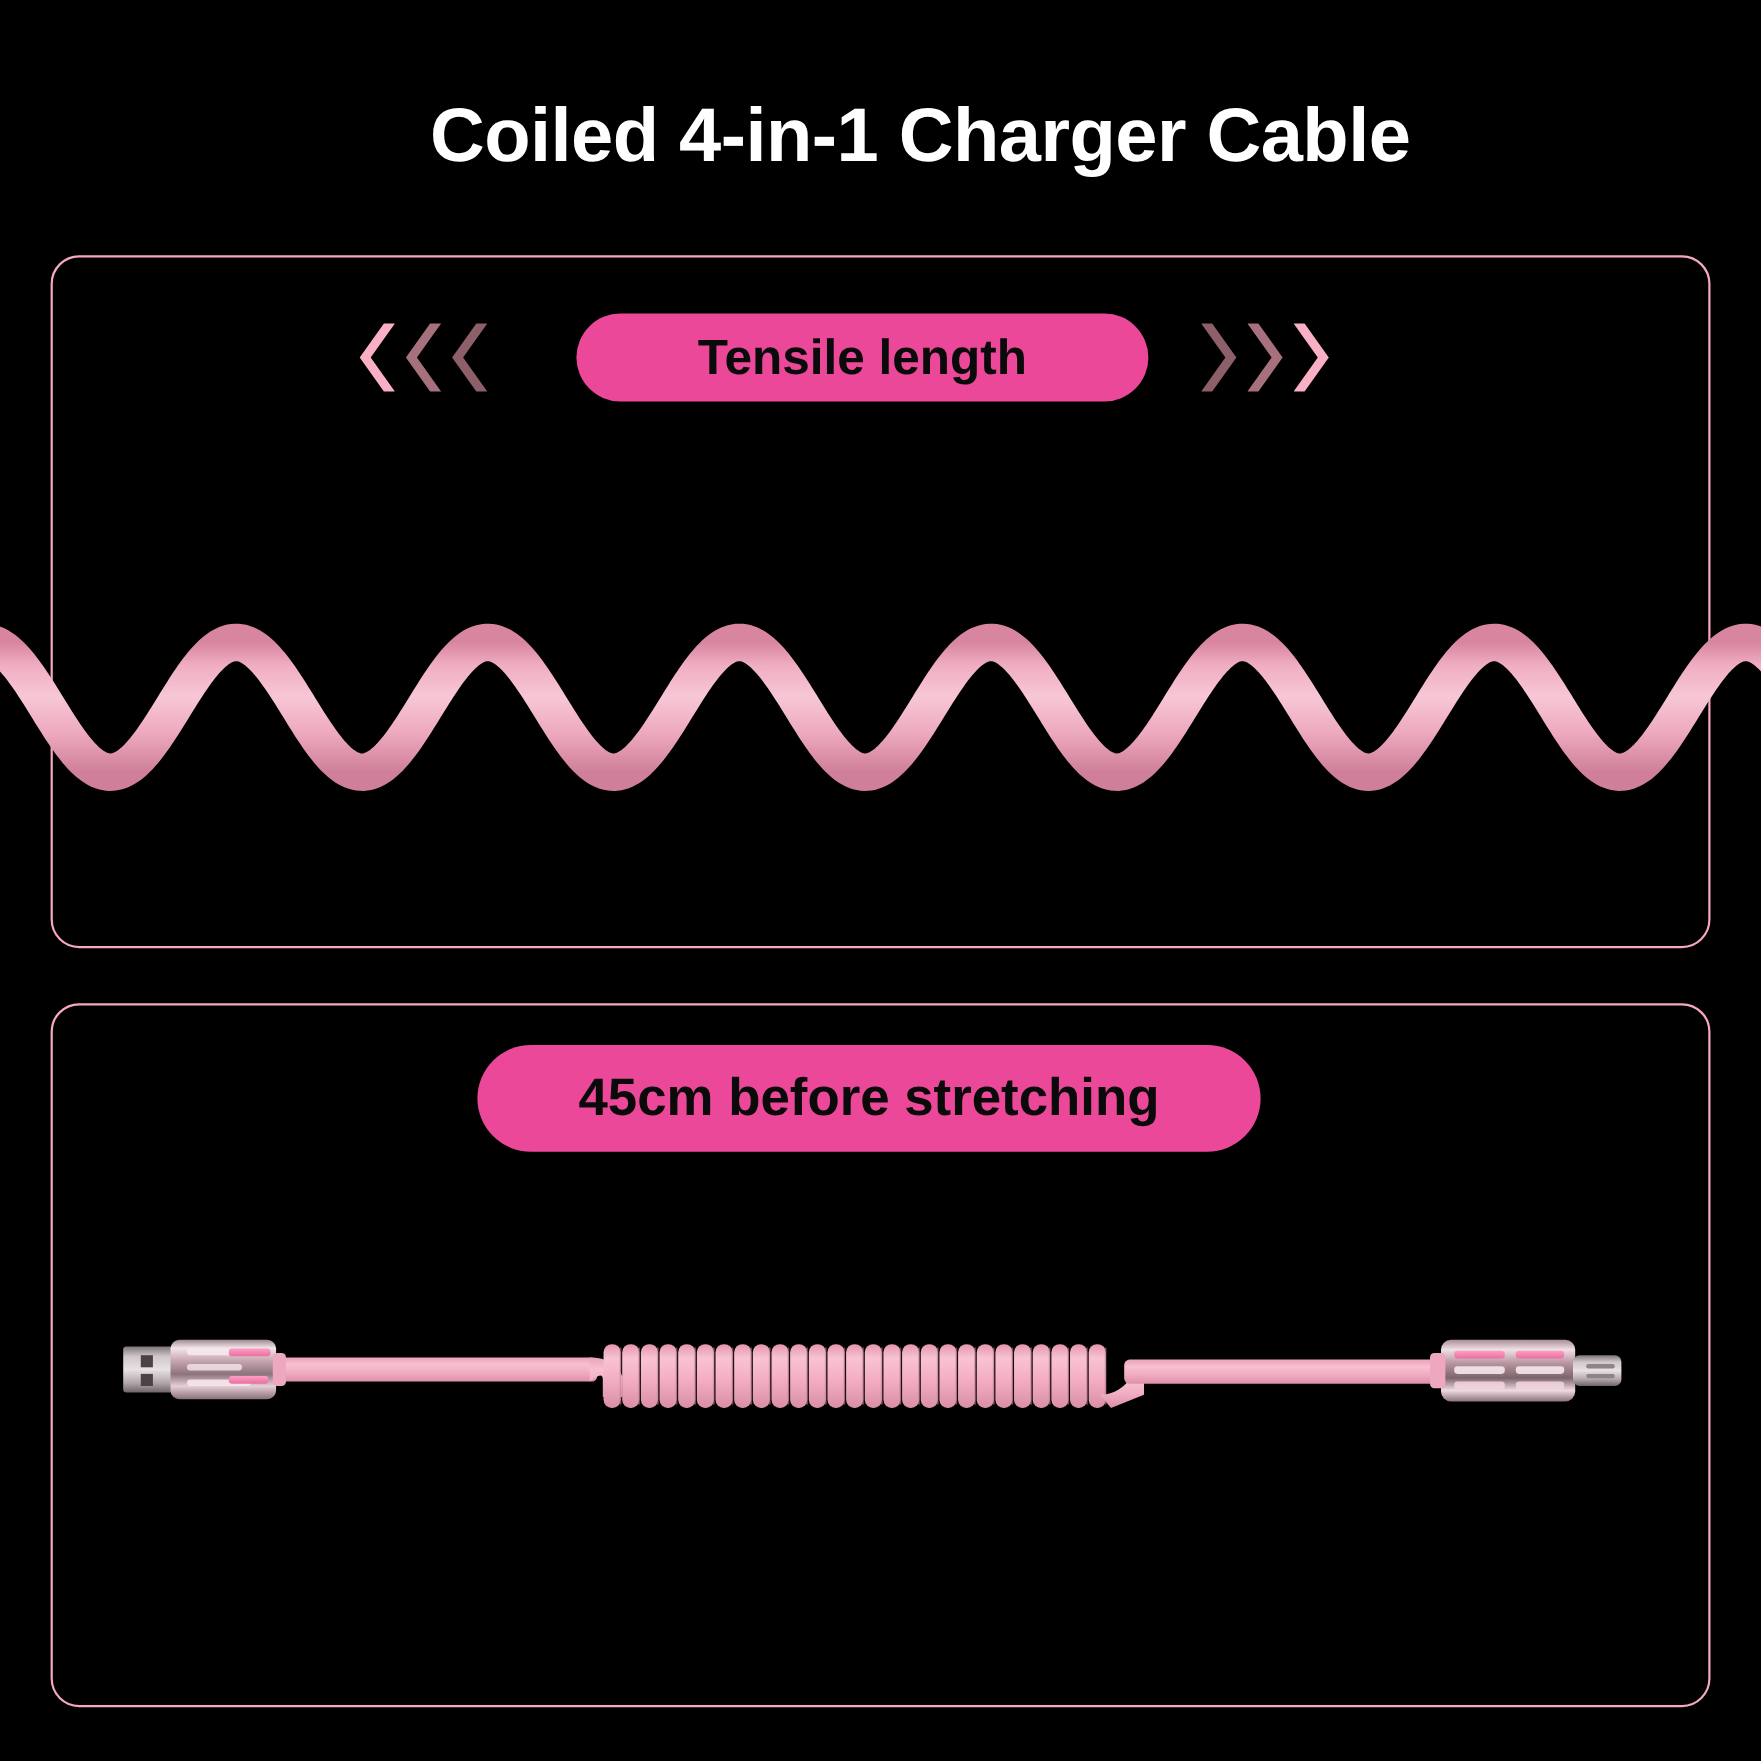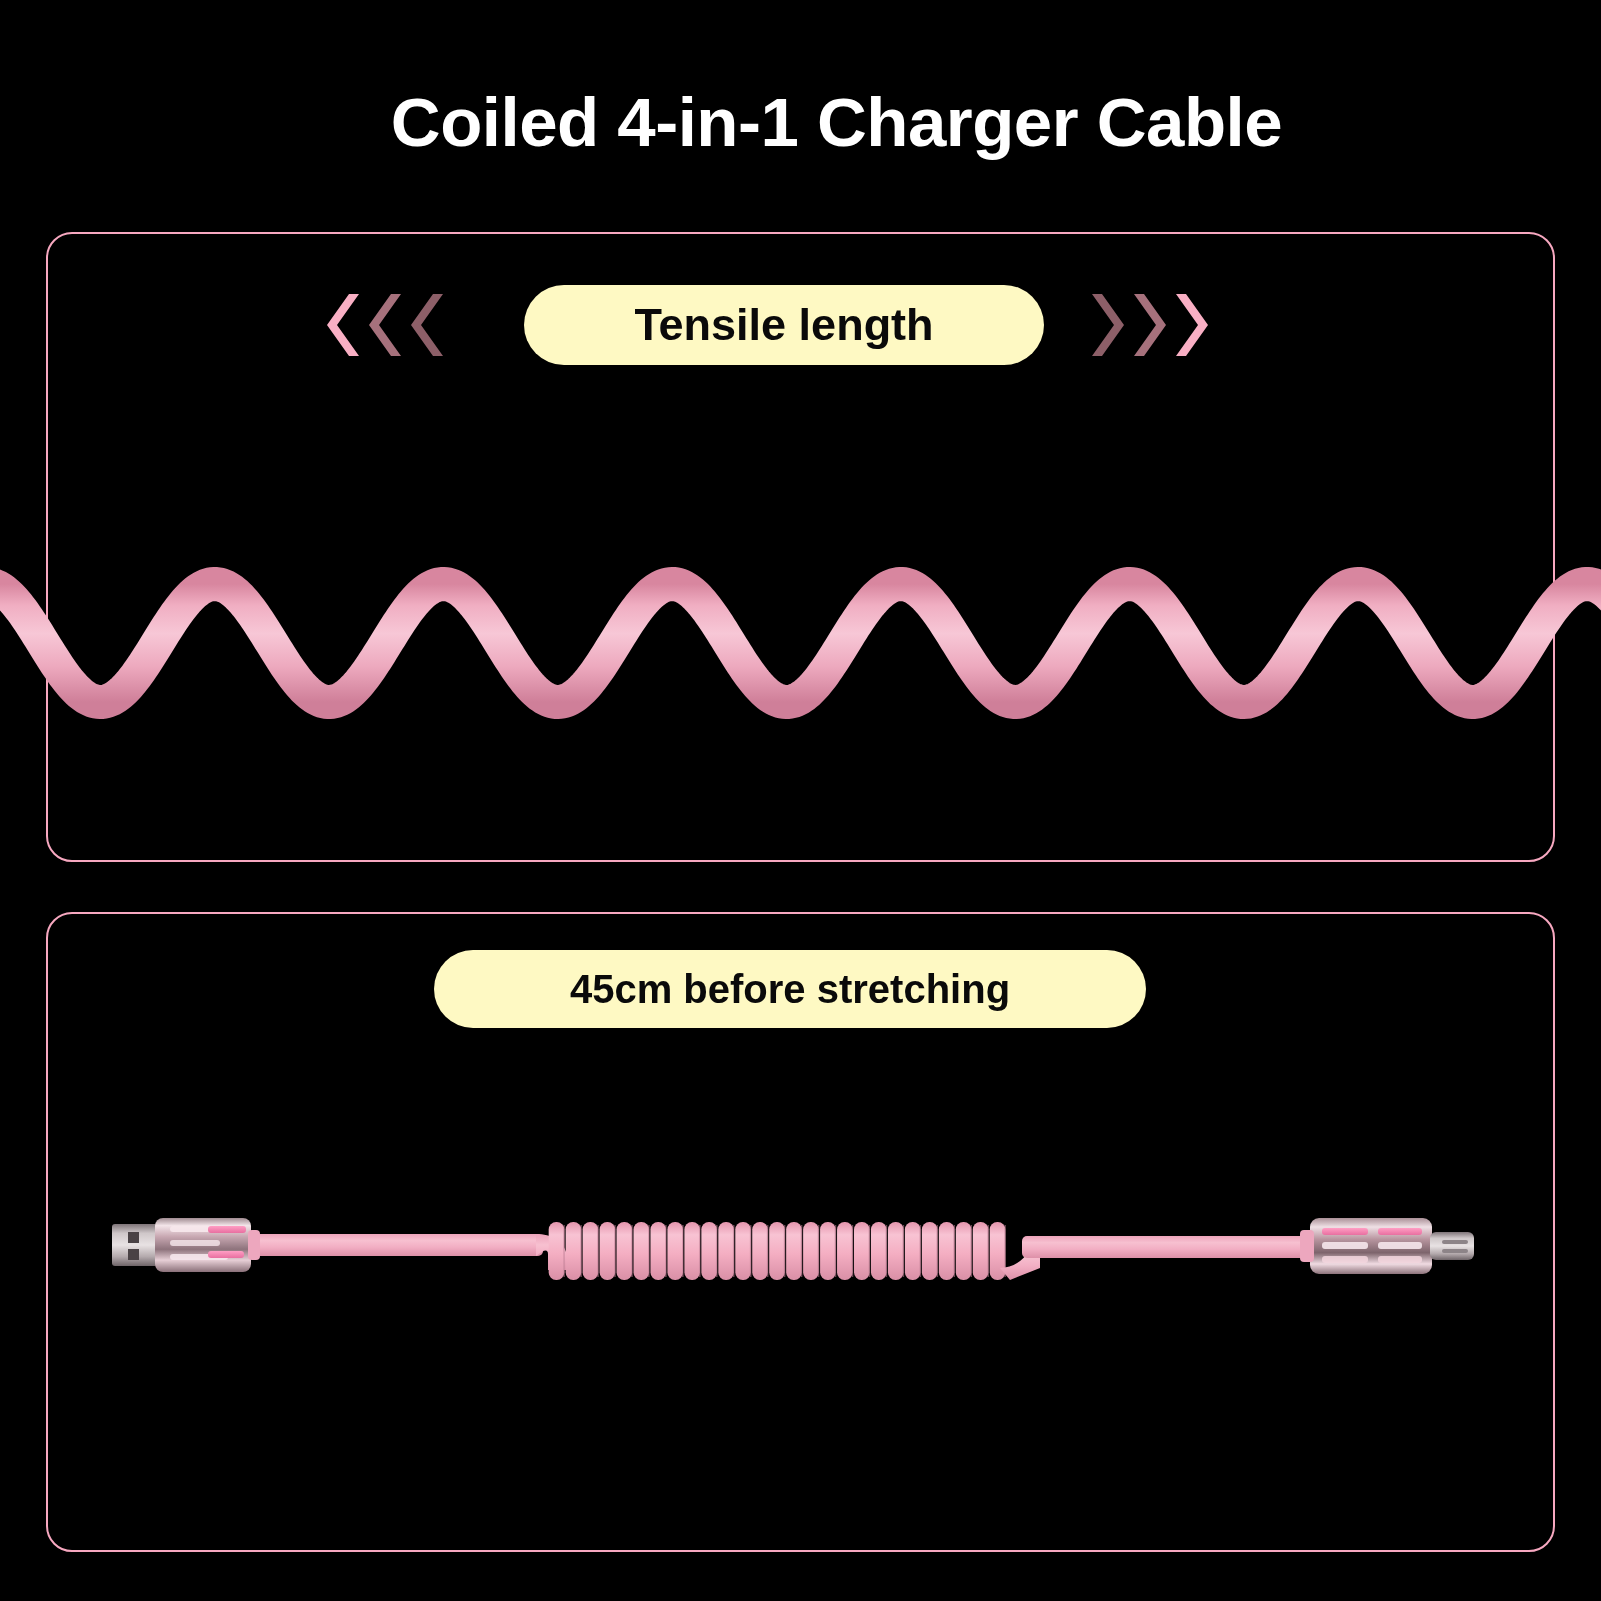--- a/index.html
+++ b/index.html
@@ -53,21 +53,21 @@
   #panel-bottom {
     left: 46px;
     top: 912px;
     width: 1509px;
     height: 640px;
   }
 
   
   .pill {
     position: absolute;
-    background: #fef9c3;
+    background: #ec4899;
     border-radius: 999px;
     color: #0a0a0a;
     font-family: "Liberation Sans", sans-serif;
     font-weight: bold;
     display: flex;
     align-items: center;
     justify-content: center;
     white-space: nowrap;
     box-sizing: border-box;
   }
@@ -75,22 +75,22 @@
     left: 524px;
     top: 285px;
     width: 520px;
     height: 80px;
     font-size: 45px;
   }
   #pill-before {
     left: 434px;
     top: 950px;
     width: 712px;
-    height: 78px;
-    font-size: 40px;
+    height: 97px;
+    font-size: 48px;
   }
 
   
   .chev-group {
     position: absolute;
     top: 290px;
     height: 70px;
     display: flex;
     align-items: center;
   }

